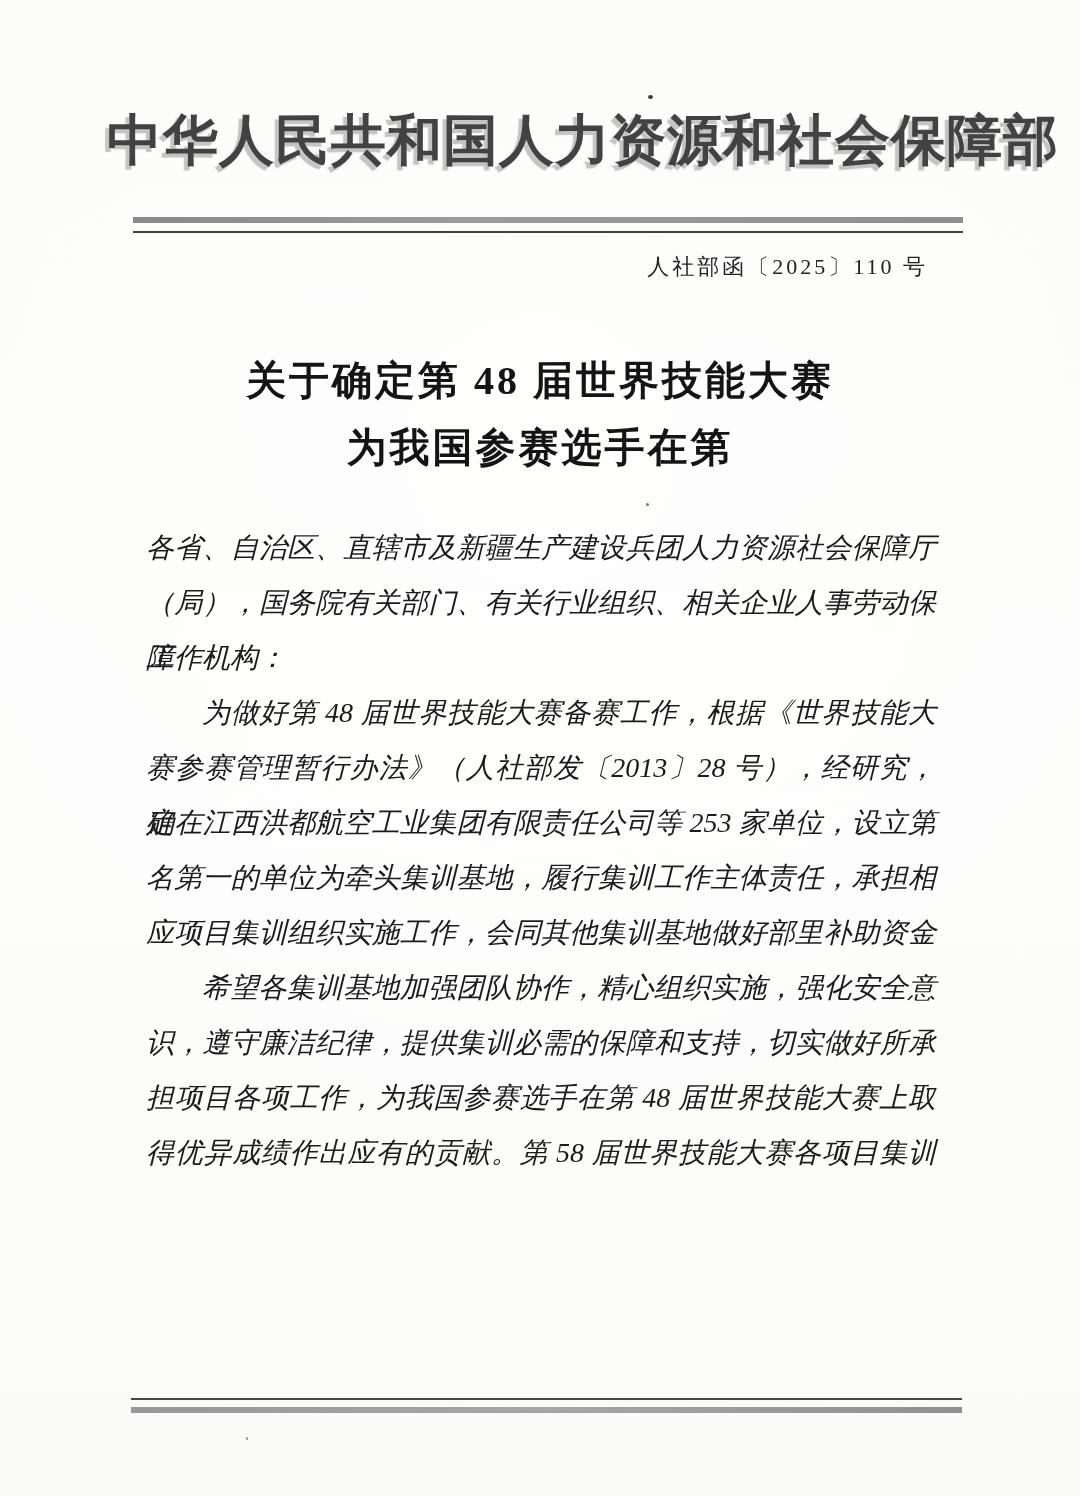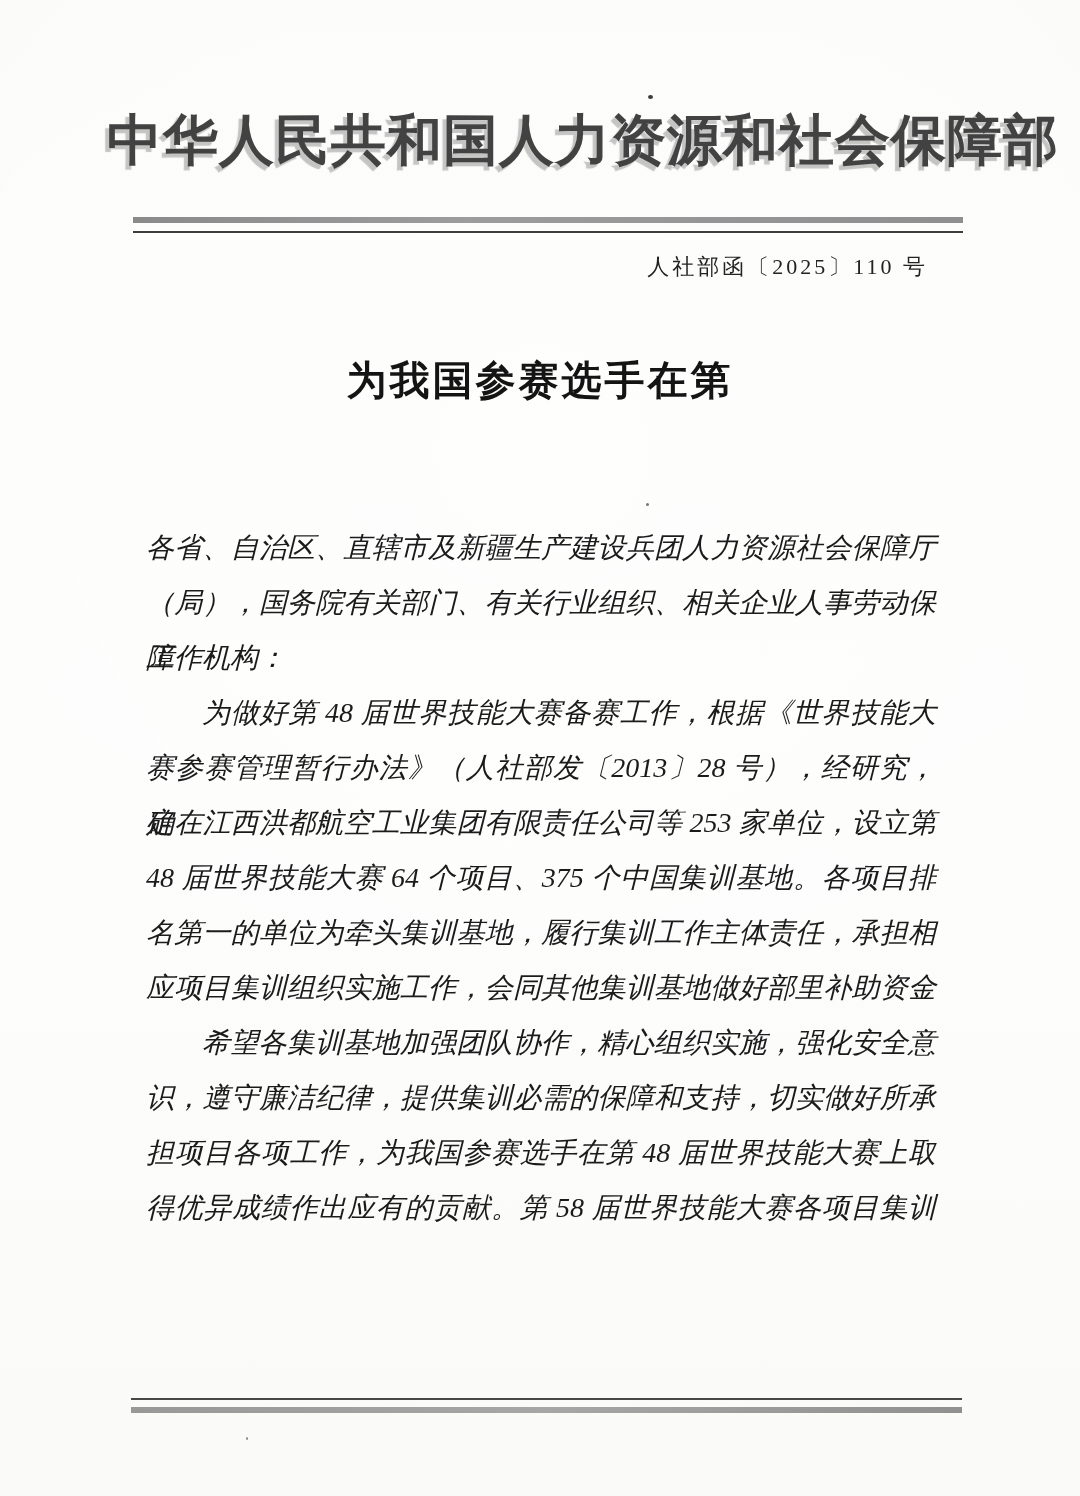--- a/index.html
+++ b/index.html
@@ -82,32 +82,32 @@
 <div class="ministry">中华人民共和国人力资源和社会保障部</div>
 
 <div class="rule-top">
   <div class="thick"></div>
   <div class="thin"></div>
 </div>
 
 <div class="doc-number">人社部函〔2025〕110 号</div>
 
 <div class="title">
+  <div class="t-line">关于确定第 48 届世界技能大赛</div>
   <div class="t-line">为我国参赛选手在第</div>
 </div>
 
 <div class="body-text">
 
 <div class="body-line fill">各省、自治区、直辖市及新疆生产建设兵团人力资源社会保障厅</div>
     <div class="body-line fill">（局），国务院有关部门、有关行业组织、相关企业人事劳动保障</div>
     <div class="body-line">工作机构：</div>
     <div class="body-line indent fill">为做好第 48 届世界技能大赛备赛工作，根据《世界技能大</div>
     <div class="body-line fill">赛参赛管理暂行办法》（人社部发〔2013〕28 号），经研究，确</div>
     <div class="body-line fill">定在江西洪都航空工业集团有限责任公司等 253 家单位，设立第</div>
-    <div class="body-line fill">48 届世界技能大赛 64 个项目、375 个中国集训基地。各项目排</div>
     <div class="body-line fill">名第一的单位为牵头集训基地，履行集训工作主体责任，承担相</div>
     <div class="body-line fill">应项目集训组织实施工作，会同其他集训基地做好部里补助资金</div>
     <div class="body-line indent fill">希望各集训基地加强团队协作，精心组织实施，强化安全意</div>
     <div class="body-line fill">识，遵守廉洁纪律，提供集训必需的保障和支持，切实做好所承</div>
     <div class="body-line fill">担项目各项工作，为我国参赛选手在第 48 届世界技能大赛上取</div>
     <div class="body-line fill">得优异成绩作出应有的贡献。第 58 届世界技能大赛各项目集训</div>
   </div>
 
 <div class="rule-bottom">
   <div class="thin"></div>

